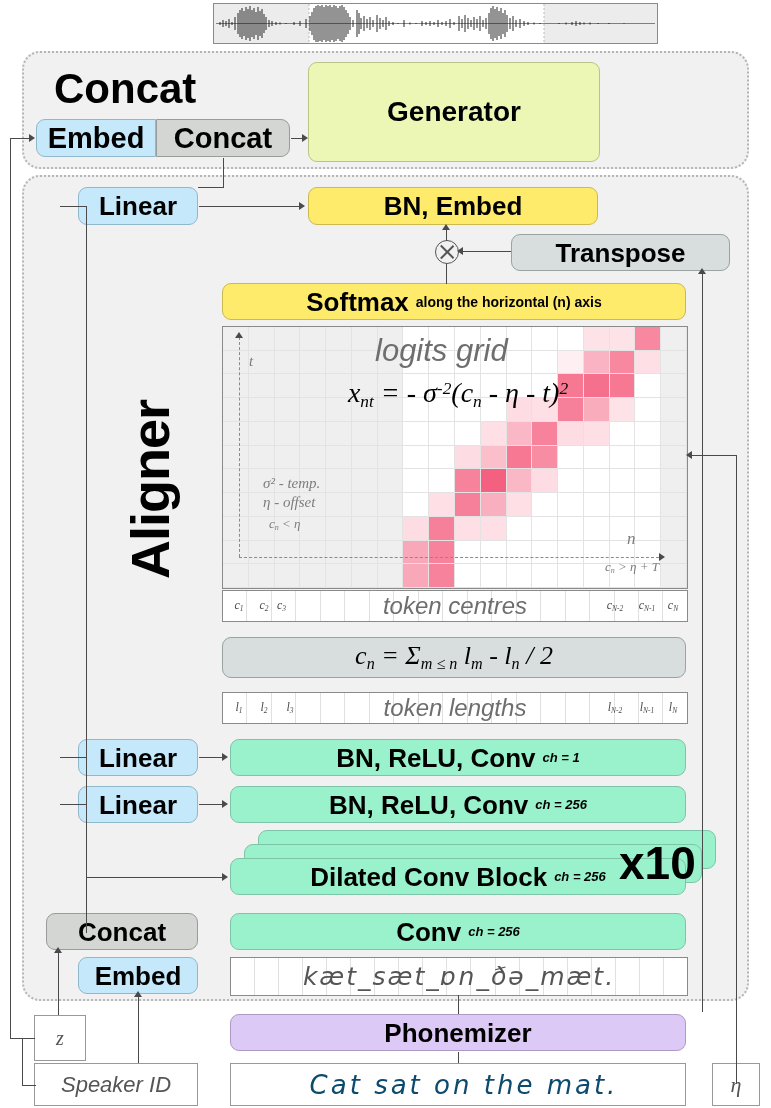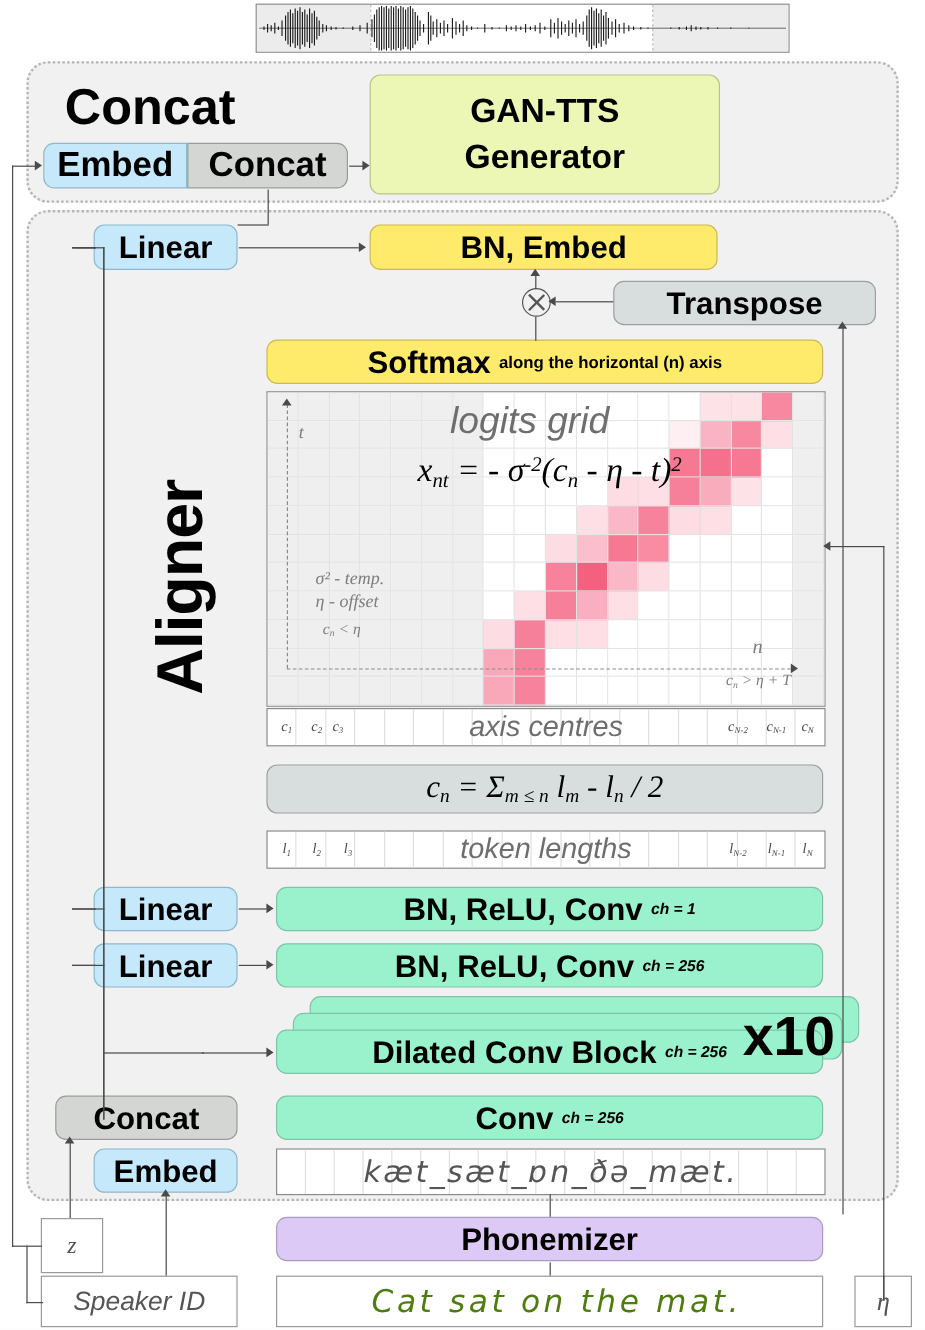--- a/index.html
+++ b/index.html
@@ -212,21 +212,20 @@
 
 <div class="abs" style="left:54px;top:65px;font-size:42px;font-weight:700;">Concat</div>
 
 <div class="box blue" style="left:36px;top:119px;width:120px;height:38px;font-size:29px;
             border-top-right-radius:0;border-bottom-right-radius:0;">Embed</div>
 
 <div class="box grey" style="left:156px;top:119px;width:134px;height:38px;font-size:29px;
             border-top-left-radius:0;border-bottom-left-radius:0;">Concat</div>
 
 <div class="box lime" style="left:308px;top:62px;width:292px;height:100px;flex-direction:column;gap:10px;font-size:28px;">
-  <span>GAN-TTS</span>
   <span>Generator</span>
 </div>
 
 <div class="ln lnh" style="left:291px;top:138px;width:12px;"></div>
 <div class="arrow ar-r" style="left:302px;top:134px;"></div>
 
 <div class="panel" style="left:22px;top:175px;width:727px;height:826px;"></div>
 
 <div id="aligner-label">
   <span>Aligner</span>
@@ -489,21 +488,21 @@
       <div></div>
       <div></div>
       <div></div>
       <div></div>
       <div></div>
       <div></div>
       <div></div>
       <div></div>
       <div></div>
     </div>
-  <div class="title">axis centres</div>
+  <div class="title">token centres</div>
   <div style="position:absolute;left:4px;top:0;bottom:0;display:flex;align-items:center;font-family:'Liberation Serif',serif;font-style:italic;font-size:12px;color:#4b4b4b;">
     <span style="width:24px;text-align:center;"><i>c</i><sub>1</sub></span>
     <span style="width:26px;text-align:center;"><i>c</i><sub>2</sub></span>
     <span style="width:26px;"><i>c</i><sub>3</sub></span>
   </div>
   <div style="position:absolute;right:3px;top:0;bottom:0;display:flex;align-items:center;font-family:'Liberation Serif',serif;font-style:italic;font-size:12px;color:#4b4b4b;">
     <span style="width:34px;text-align:center;"><i>c</i><sub>N-2</sub></span>
     <span style="width:30px;text-align:center;"><i>c</i><sub>N-1</sub></span>
     <span style="width:22px;text-align:center;"><i>c</i><sub>N</sub></span>
   </div>
@@ -612,21 +611,21 @@
   <span class="formula" style="font-size:20px;color:#555;">z</span>
 </div>
 
 <div class="box violet" style="left:230px;top:1014px;width:456px;height:37px;font-size:26px;">Phonemizer</div>
 
 <div class="plainbox abs" style="left:34px;top:1063px;width:164px;height:43px;display:flex;align-items:center;justify-content:center;">
   <span style="font-size:22px;font-style:italic;color:#555;">Speaker ID</span>
 </div>
 
 <div class="plainbox abs" style="left:230px;top:1063px;width:456px;height:43px;display:flex;align-items:center;justify-content:center;">
-  <span style="font-size:26px;font-style:italic;color:#4d7c0f;letter-spacing:3px;font-family:'DejaVu Sans',sans-serif;margin-left:12px;">Cat sat on the mat.</span>
+  <span style="font-size:26px;font-style:italic;color:#0c4a6e;letter-spacing:3px;font-family:'DejaVu Sans',sans-serif;margin-left:12px;">Cat sat on the mat.</span>
 </div>
 
 <div class="plainbox abs" style="left:712px;top:1063px;width:48px;height:43px;display:flex;align-items:center;justify-content:center;">
   <span class="formula" style="font-size:22px;color:#555;">η</span>
 </div>
 
 <div class="ln lnv" style="left:458px;top:1052px;height:11px;"></div>
 <div class="ln lnv" style="left:458px;top:995px;height:19px;"></div>
 
 <div class="ln lnv" style="left:138px;top:995px;height:68px;"></div>

